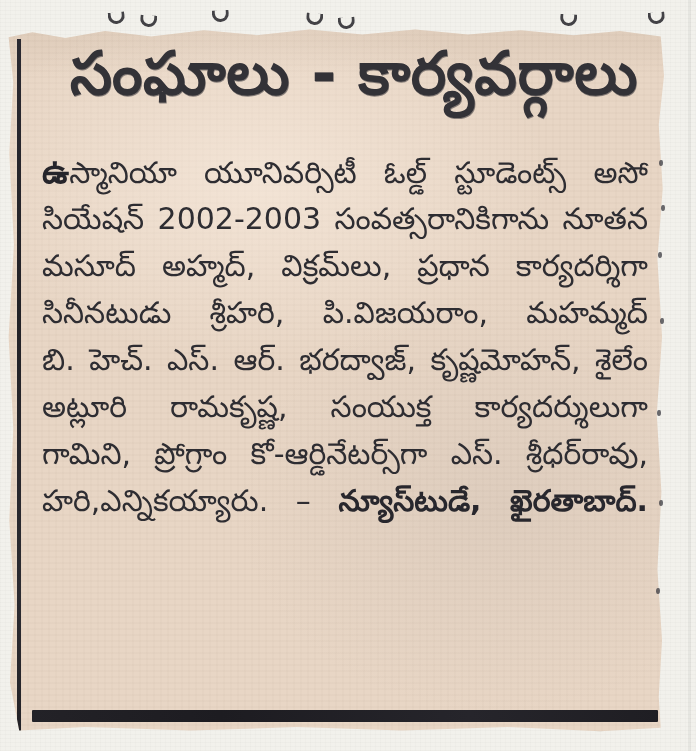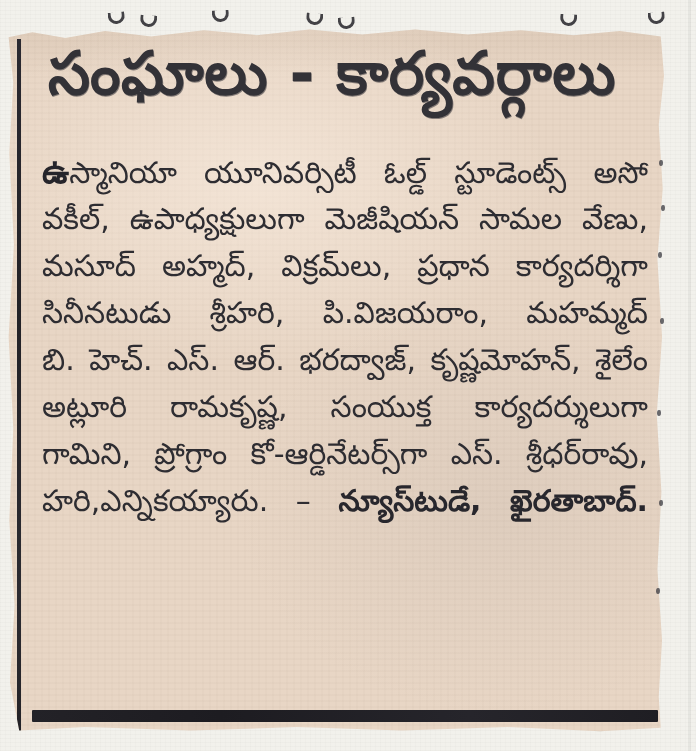--- a/index.html
+++ b/index.html
@@ -59,20 +59,21 @@
     position: absolute;
     left: 42px; top: 14px;
     width: 590px;
     font-size: 60px;
     line-height: 1.1;
     font-weight: 700;
     letter-spacing: 0.5px;
     color: #333237;
     text-shadow: 0.6px 0.6px 0 rgba(51,50,55,0.55);
     white-space: nowrap;
+    text-align: right;
   }
   .article-body {
     position: absolute;
     left: 36px; top: 122px;
     width: 606px;
     color: #2e2d32;
   }
   .body-line {
     height: 47px;
     font-size: 30px;
@@ -123,21 +124,21 @@
 <div class="scan-bg">
 
   <div class="clipping">
 
     <div class="column-rule-left"></div>
 
     <div class="headline">సంఘాలు - కార్యవర్గాలు</div>
 
     <div class="article-body">
       <div class="body-line"><span class="lead-cap">ఉ</span><span>స్మానియా యూనివర్సిటీ ఓల్డ్ స్టూడెంట్స్ అసో</span></div>
-      <div class="body-line">వకీల్, ఉపాధ్యక్షులుగా మెజీషియన్ సామల వేణు,</div>
+      <div class="body-line">సియేషన్ 2002-2003 సంవత్సరానికిగాను నూతన</div>
       <div class="body-line">మసూద్ అహ్మద్, విక్రమ్‌లు, ప్రధాన కార్యదర్శిగా</div>
       <div class="body-line">సినీనటుడు శ్రీహరి, పి.విజయరాం, మహమ్మద్</div>
       <div class="body-line">బి. హెచ్. ఎస్. ఆర్. భరద్వాజ్, కృష్ణమోహన్, శైలేం</div>
       <div class="body-line">అట్లూరి రామకృష్ణ, సంయుక్త కార్యదర్శులుగా</div>
       <div class="body-line">గామిని, ప్రోగ్రాం కో-ఆర్డినేటర్స్‌గా ఎస్. శ్రీధర్‌రావు,</div>
       <div class="body-line"><span>హరి,ఎన్నికయ్యారు. –</span> <span class="signoff">న్యూస్‌టుడే, ఖైరతాబాద్.</span></div>
     </div>
 
     <div class="bottom-rule"></div>
   </div>

